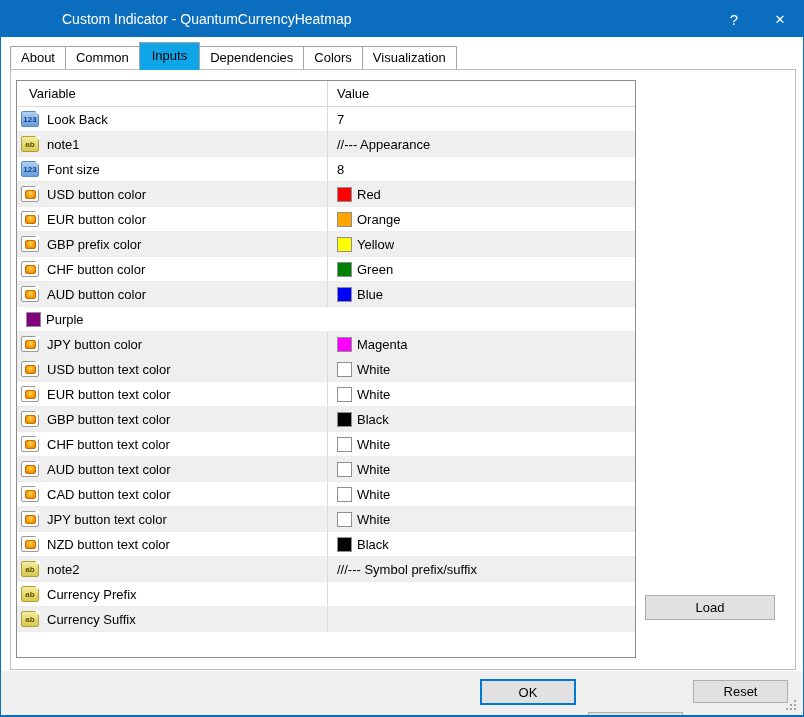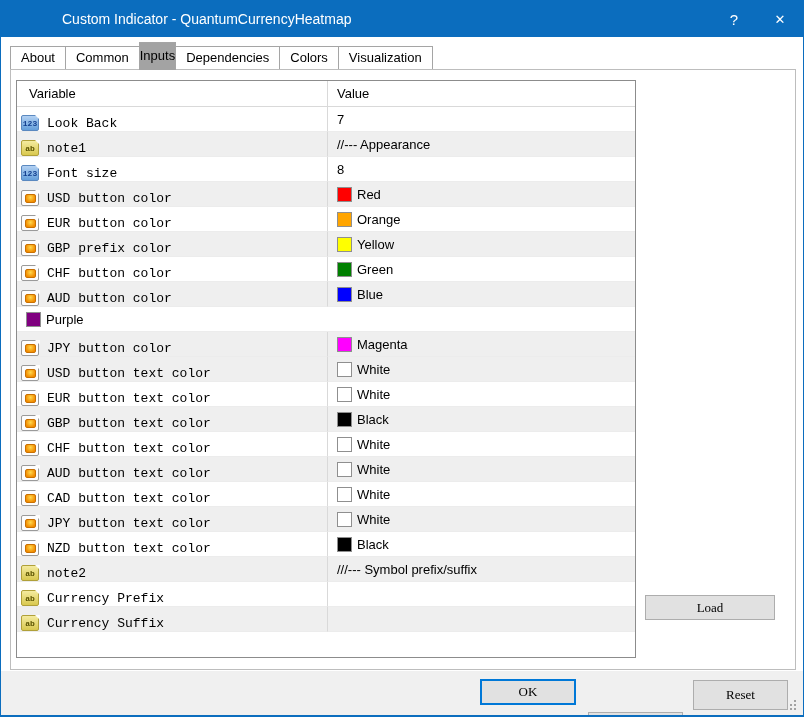--- a/index.html
+++ b/index.html
@@ -31,21 +31,21 @@
   
   .tabbar { position:absolute; top:41px; left:9px; display:flex; align-items:flex-end; z-index:3; }
   .tab {
     height:23px; line-height:22px; margin-top:0; margin-right:-1px;
     padding:0 10px; font-size:13px; color:#000;
     background:#fff; border:1px solid #a5a5a5; border-bottom:none;
     position:relative;
   }
   .tab.active {
     height:28px; line-height:26px; margin-top:0; margin-bottom:-1px;
-    padding:0 0; z-index:4; background:#a3a3a3;
+    padding:0 12px; z-index:4; background:#0ea5e9;
   }
 
   .tab-page {
     position:absolute; left:9px; top:68px; width:786px; height:601px;
     background:#fff; border:1px solid #bdbdbd;
   }
 
   
   .param-table {
     position:absolute; left:15px; top:79px; width:620px; height:578px;
@@ -58,21 +58,21 @@
     padding-left:12px; display:flex; align-items:center;
   }
   .p-header .h2 {
     flex:1; border-bottom:1px solid #d9d9d9;
     padding-left:9px; display:flex; align-items:center;
   }
   .p-row { display:flex; height:25px; }
   .p-row.alt { background:#efefef; }
   .p-row .c1 {
     width:311px; border-right:1px solid #d9d9d9; border-bottom:1px solid #ececec;
-    display:flex; align-items:flex-end; padding-left:4px;font-family:Liberation Mono, monospace;
+    display:flex; align-items:center; padding-left:4px;
   }
   .p-row .c2 {
     flex:1; border-bottom:1px solid #ececec;
     display:flex; align-items:center; padding-left:9px;
   }
   .p-row .pname { margin-left:8px; white-space:nowrap; }
   .swatch {
     width:15px; height:15px; border:1px solid #8f8f8f; margin-right:5px;
     flex:0 0 15px; display:none;
   }
@@ -93,28 +93,28 @@
   .ic-color { background:#fdfdfd; border:1px solid #9a9a9a; }
   .ic-color .chip {
     width:11px; height:9px; border-radius:2px;
     background:radial-gradient(circle at 50% 35%, #ffd84d 0%, #f18c00 75%);
     border:1px solid #c96f00;
   }
 
   
   .btn {
     position:absolute; background:#e1e1e1; border:1px solid #adadad;
-    font-size:13px; font-family:Liberation Serif, serif; color:#000;
+    font-size:13px; font-family:Liberation Sans, sans-serif; color:#000;
     display:flex; align-items:center; justify-content:center; cursor:default;
   }
   .btn-load { left:644px; top:594px; width:130px; height:25px; }
   .btn-save { left:644px; top:630px; width:130px; height:25px; }
   .btn-ok     { left:479px; top:678px; width:96px; height:26px; border:2px solid #0078d7; }
   .btn-cancel { left:587px; top:711px; width:95px; height:25px; }
-  .btn-reset  { left:692px; top:679px; width:95px; height:30px; }
+  .btn-reset  { left:692px; top:679px; width:95px; height:23px; }
 
   
   .footer {
     position:absolute; left:0; right:0; top:670px; bottom:0;
     background:#f0f0f0;
   }
   .grip {
     position:absolute; right:7px; bottom:13px; width:2px; height:2px;
     background:#a3a3a3;
     box-shadow:0 4px #a3a3a3, 0 8px #a3a3a3, -4px 8px #a3a3a3,

